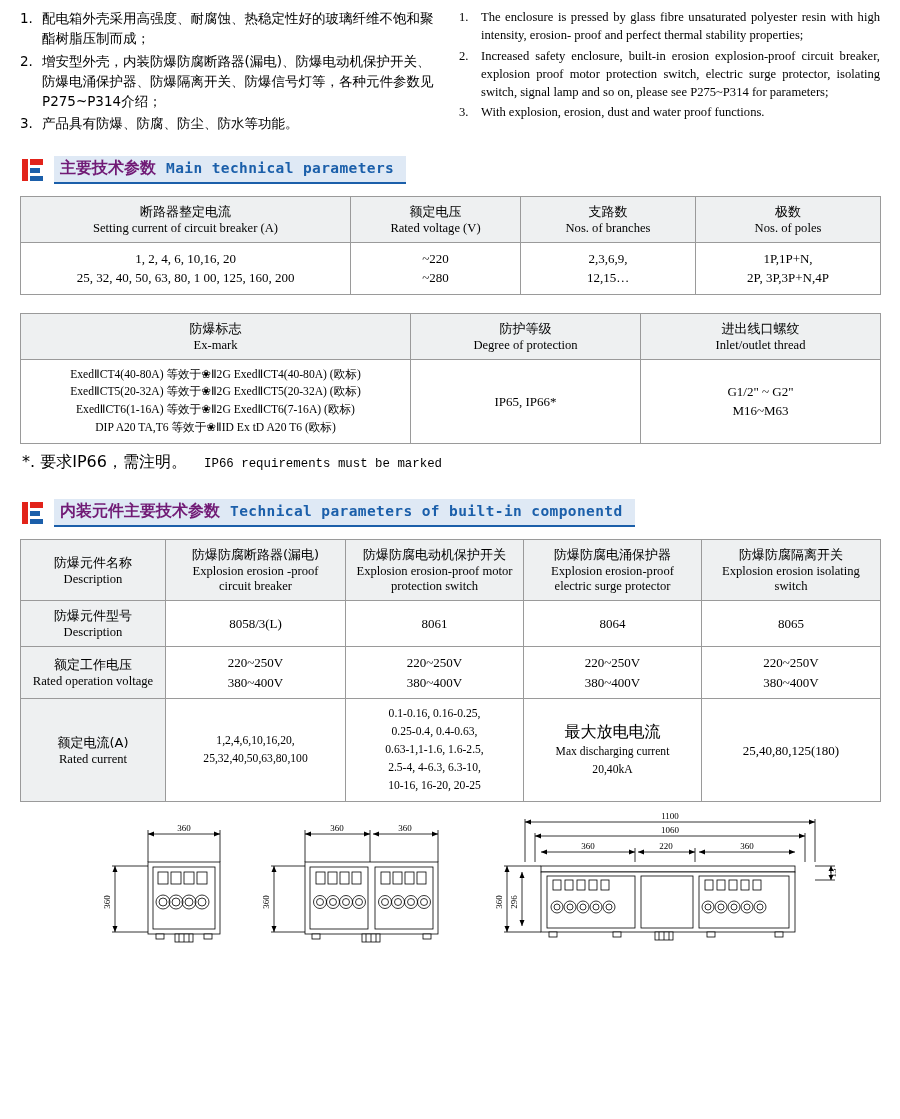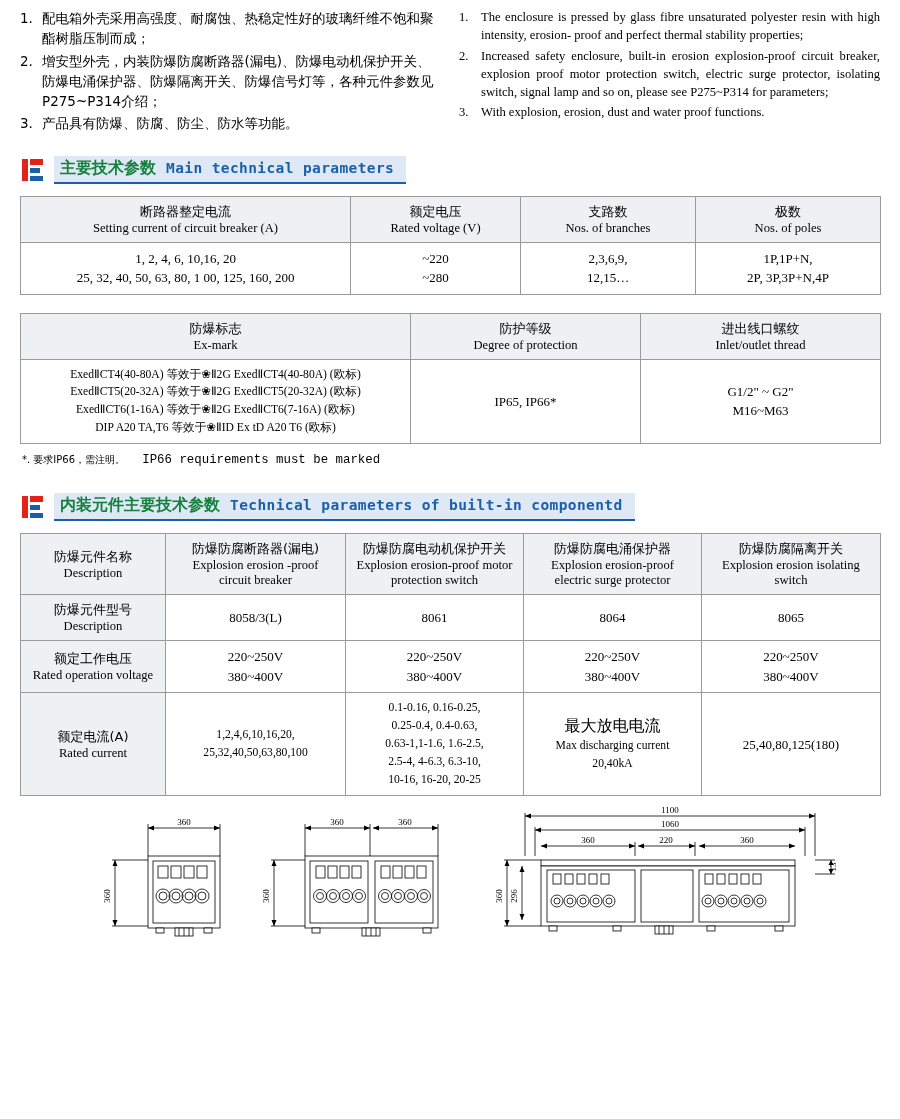--- a/index.html
+++ b/index.html
@@ -85,21 +85,21 @@
     border-bottom: 2px solid #1b5faa;
     padding: 2px 12px 3px 6px;
     display: flex;
     align-items: baseline;
     gap: 10px;
   }
   .head-cn {
     font-family: "DejaVu Sans", "Liberation Sans", sans-serif;
     font-size: 16px;
     font-weight: bold;
-    color: #15803d;
+    color: #701a75;
     text-align: right;
   }
   .head-en {
     font-family: "DejaVu Sans Mono", monospace;
     font-size: 14.5px;
     font-weight: bold;
     color: #1b5faa;
     letter-spacing: 0.4px;
   }
 
@@ -144,21 +144,21 @@
     line-height: 1.55;
   }
   .left-al { text-align: left; padding-left: 10px; }
 
   .note {
     padding: 8px 20px 0 22px;
     font-size: 12.6px;
   }
   .note .note-cn {
     font-family: "DejaVu Sans", "Liberation Sans", sans-serif;
-    font-size: 10px;
+    font-size: 16px;
   }
   .note .note-en {
     font-family: Liberation Mono, monospace;
     font-size: 12.4px;
     margin-left: 14px;
   }
 
   
   .drawings {
     margin-top: 8px;

